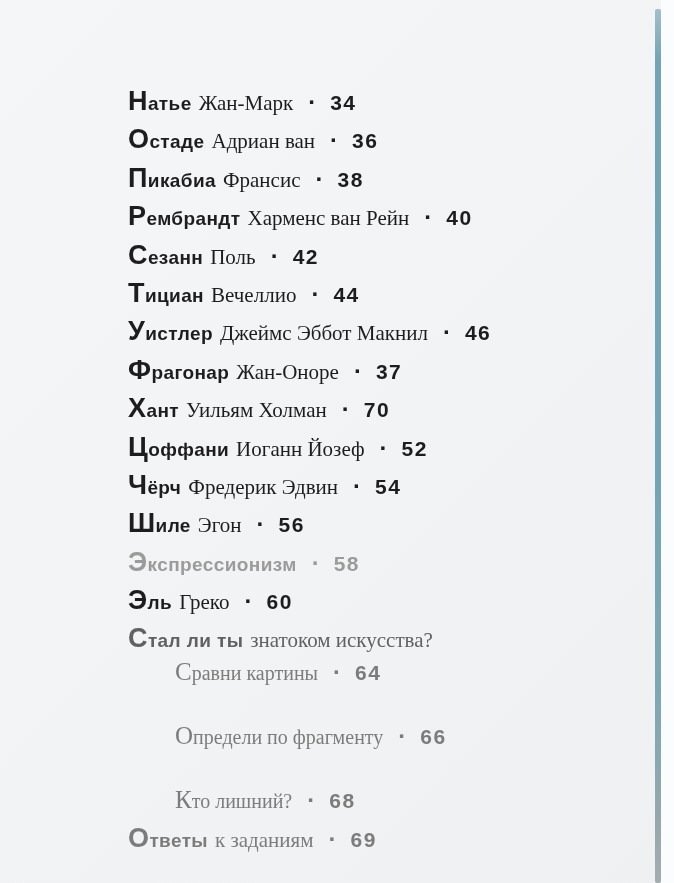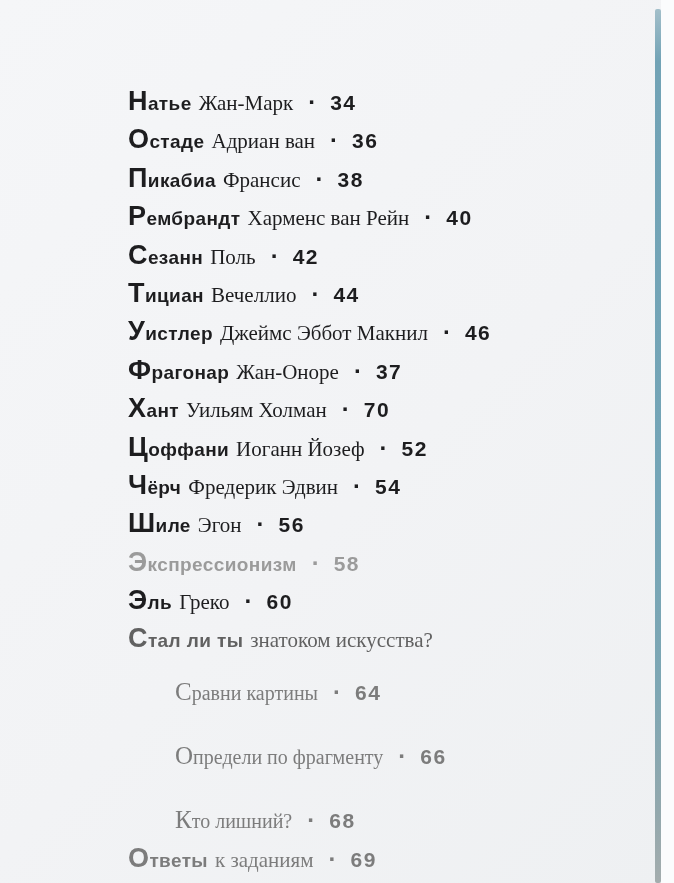--- a/index.html
+++ b/index.html
@@ -43,21 +43,21 @@
   .row {
     height: 38.4px;
     line-height: 38.4px;
     white-space: nowrap;
   }
   .row.sub {
     height: 28px;
     line-height: 28px;
     margin-left: 47px;
   }
-  .row.sub-first { margin-top: 20px; }
+  .row.sub-first { margin-top: 0; }
   .row.tail { margin-top: 5px; }
 
   .lead {
     font-family: "Liberation Sans", sans-serif;
     font-weight: 700;
     font-size: 19px;
     letter-spacing: 0.4px;
   }
   .lead .bigcap {
     font-size: 27px;

